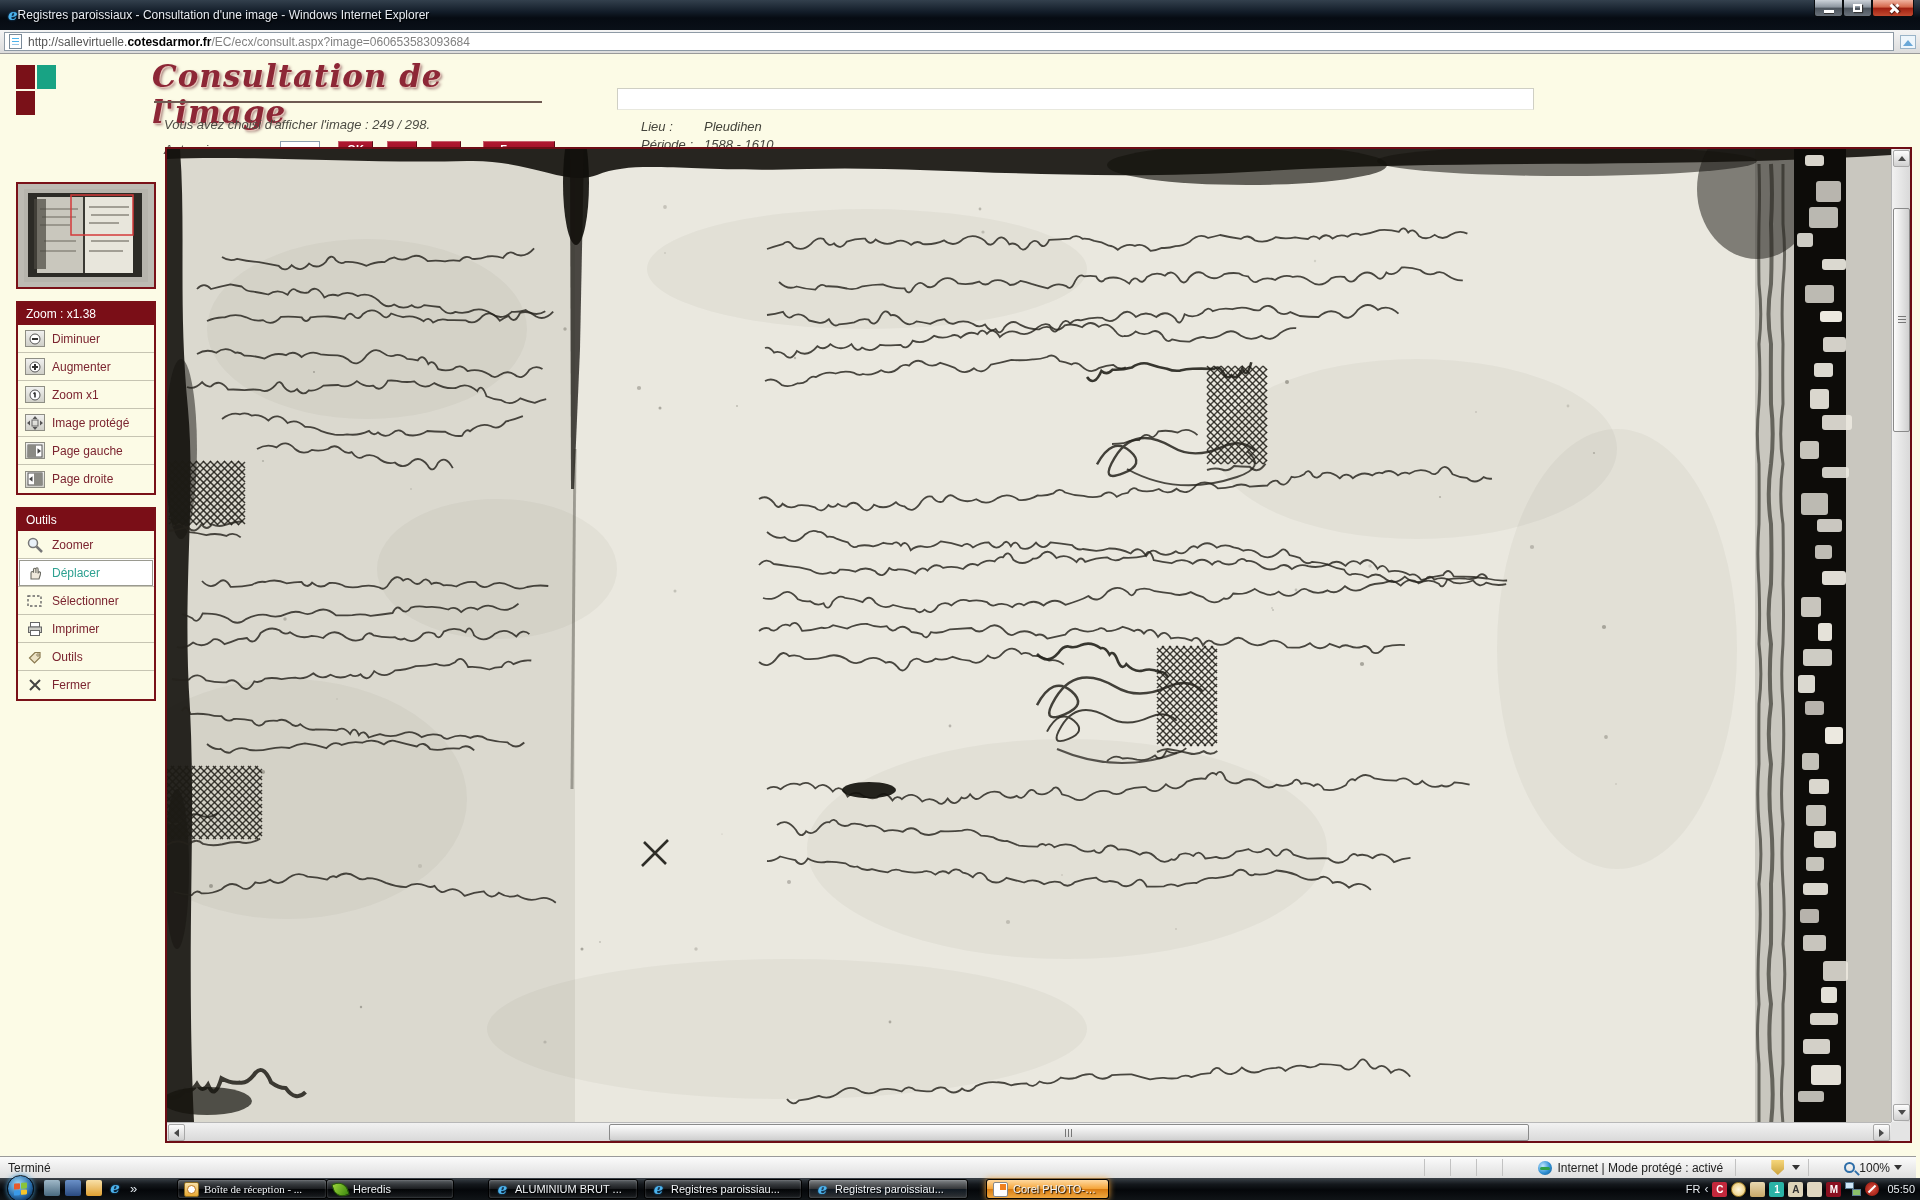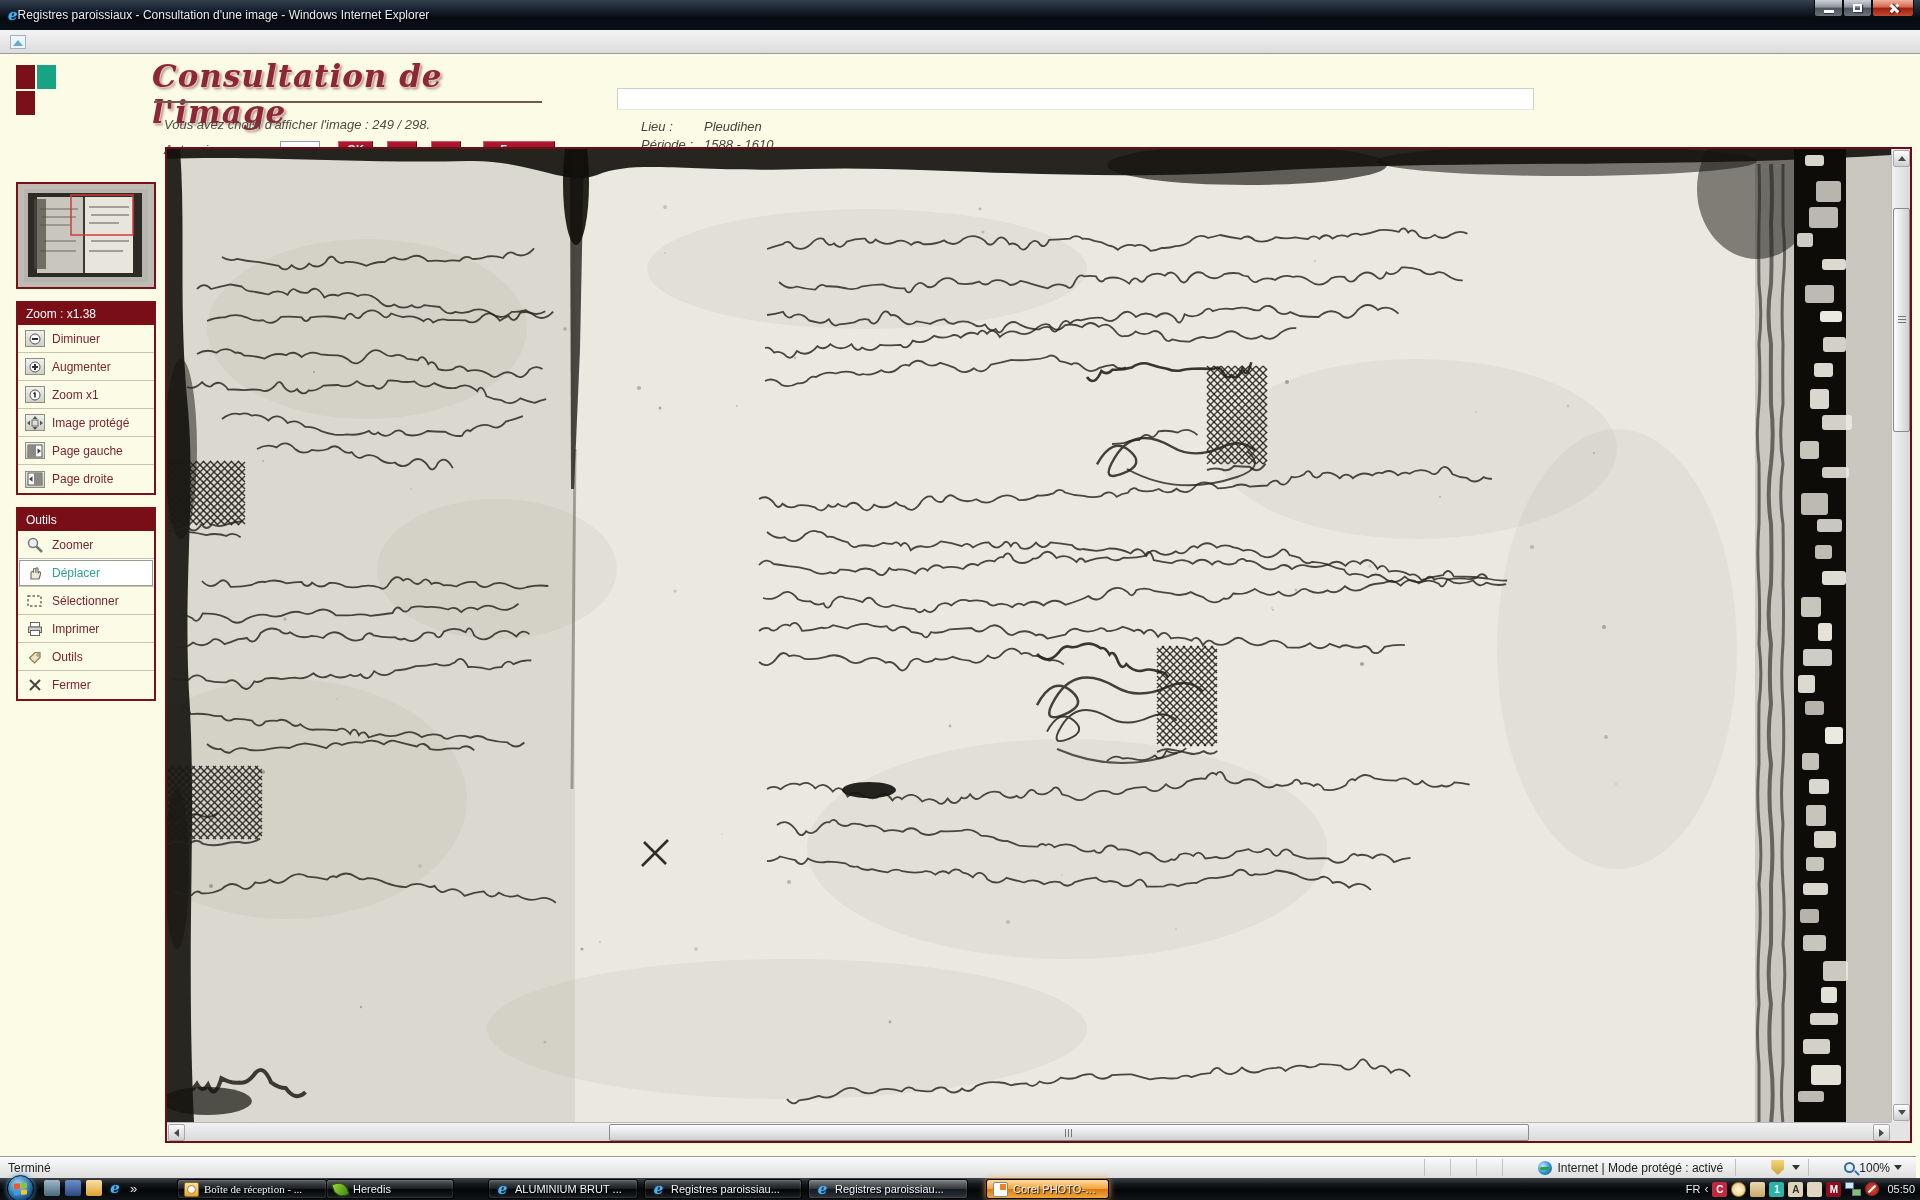--- a/index.html
+++ b/index.html
@@ -193,20 +193,26 @@
     <div class="win-btn">
         <div class="glyph-max"></div>
       </div>
     <div class="win-btn close">
         <div class="glyph-x"></div>
       </div>
   </div>
 </div>
 
 <div class="addressbar">
+  <div class="addr-field">
+    <div class="page-icon"></div>
+    <div class="url">
+      <span>http://sallevirtuelle.</span><span class="domain">cotesdarmor.fr</span><span class="path">/EC/ecx/consult.aspx?image=060653583093684</span>
+    </div>
+  </div>
   <div class="addr-right-icon"></div>
 </div>
 
 <div class="page">
 
   <div class="logo-sq" style="left:12px;top:10px;background:#7a1118;"></div>
   <div class="logo-sq" style="left:33px;top:10px;background:#18a384;"></div>
   <div class="logo-sq" style="left:12px;top:36px;background:#7a1118;"></div>
 
   <div class="script-title">Consultation de l'image</div>

